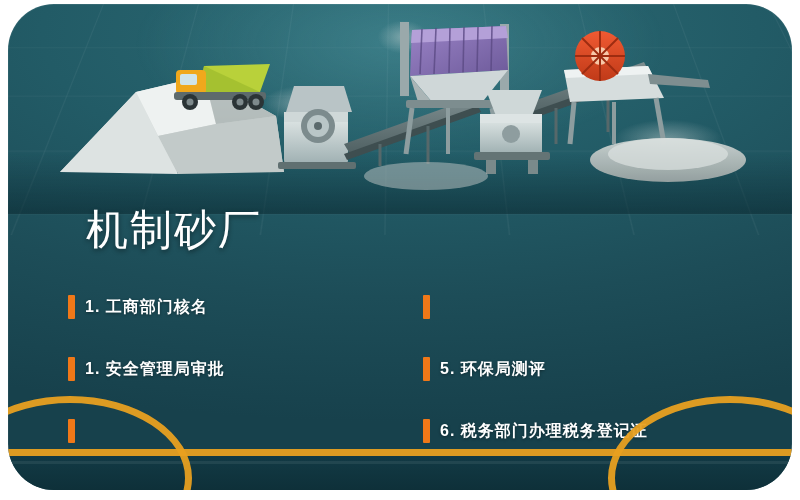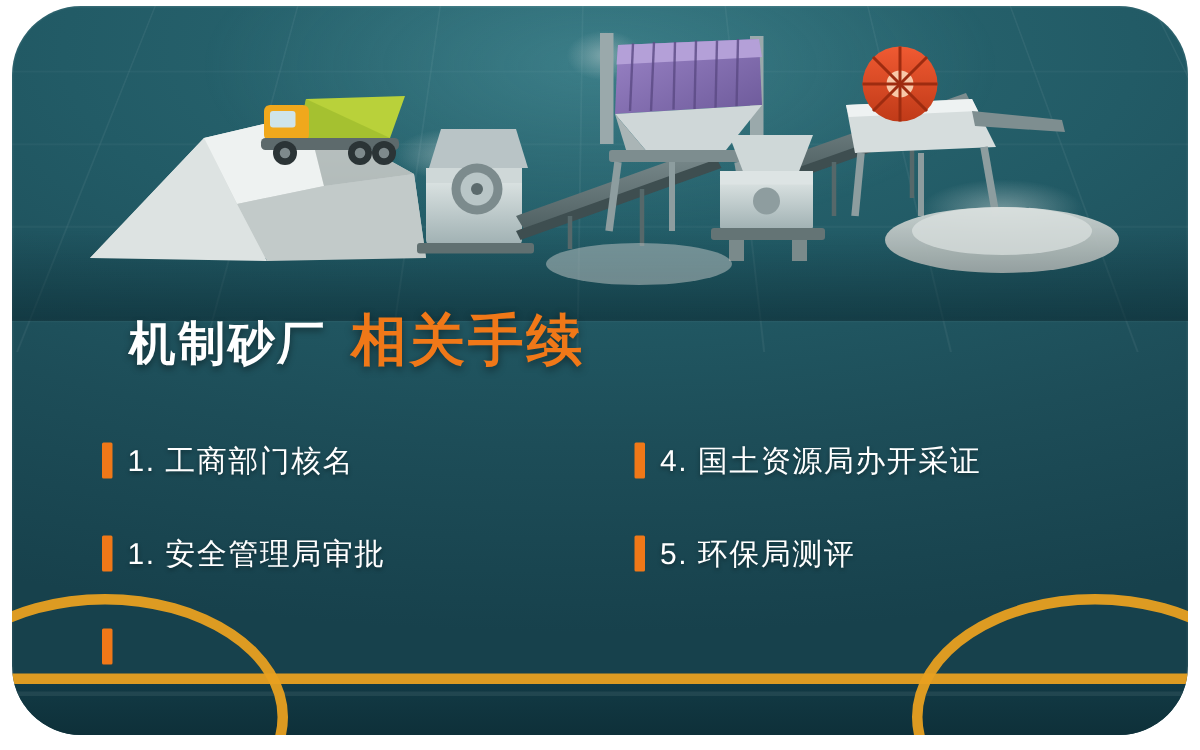--- a/index.html
+++ b/index.html
@@ -100,22 +100,22 @@
   .titlewrap {
     position: absolute;
     left: 78px;
     top: 198px;
     display: flex;
     align-items: baseline;
     gap: 16px;
   }
   .title-white {
     color: #ffffff;
-    font-size: 31px;
-    font-weight: bold;
+    font-size: 42px;
+    font-weight: normal;
     letter-spacing: 2px;
     text-shadow: 0 2px 5px rgba(0,0,0,.45);
   }
   .title-orange {
     color: #f07818;
     font-size: 37px;
     font-weight: bold;
     letter-spacing: 2px;
     text-shadow: 0 2px 6px rgba(0,0,0,.45);
   }
@@ -137,24 +137,25 @@
   }
   .bullet {
     width: 7px;
     height: 24px;
     background: #f07818;
     border-radius: 1px;
     flex: 0 0 auto;
   }
   .item-label {
     color: #ffffff;
-    font-size: 20px;
+    font-size: 16px;
     letter-spacing: 1px;
     text-shadow: 0 1px 3px rgba(0,0,0,.40);
     white-space: nowrap;
+    font-weight: bold;
   }
 </style>
 </head>
 <body>
 
 <div class="stage">
   <div class="panel">
 
     <div class="grid"></div>
     <div class="glowtop"></div>
@@ -295,42 +296,44 @@
         <g>
           <ellipse cx="660" cy="156" rx="78" ry="22" fill="url(#sandG)" opacity=".95"></ellipse>
           <ellipse cx="660" cy="150" rx="60" ry="16" fill="#dde3e1" opacity=".7"></ellipse>
           <ellipse cx="418" cy="172" rx="62" ry="14" fill="#b7c0bf" opacity=".55"></ellipse>
         </g>
       </svg>
     </div>
 
     <div class="titlewrap">
       <span class="title-white">机制砂厂</span>
-      <span class="title-orange">相关手续</span>
     </div>
 
     <div class="list">
       <div class="item">
         <span class="bullet"></span>
         <span class="item-label">1. 工商部门核名</span>
       </div>
       <div class="item">
         <span class="bullet"></span>
-        <span class="item-label">4. 国土资源局办开采证</span>
       </div>
       <div class="item">
         <span class="bullet"></span>
         <span class="item-label">1. 安全管理局审批</span>
       </div>
       <div class="item">
         <span class="bullet"></span>
         <span class="item-label">5. 环保局测评</span>
       </div>
       <div class="item">
         <span class="bullet"></span>
+      </div>
+      <div class="item">
+        <span class="bullet"></span>
+        <span class="item-label">6. 税务部门办理税务登记证</span>
       </div>
     </div>
 
     <div class="stripe-b"></div>
     <div class="stripe-a"></div>
     <div class="stripe-c"></div>
     <div class="corner-arc left"></div>
     <div class="corner-arc right"></div>
   </div>
 </div>

